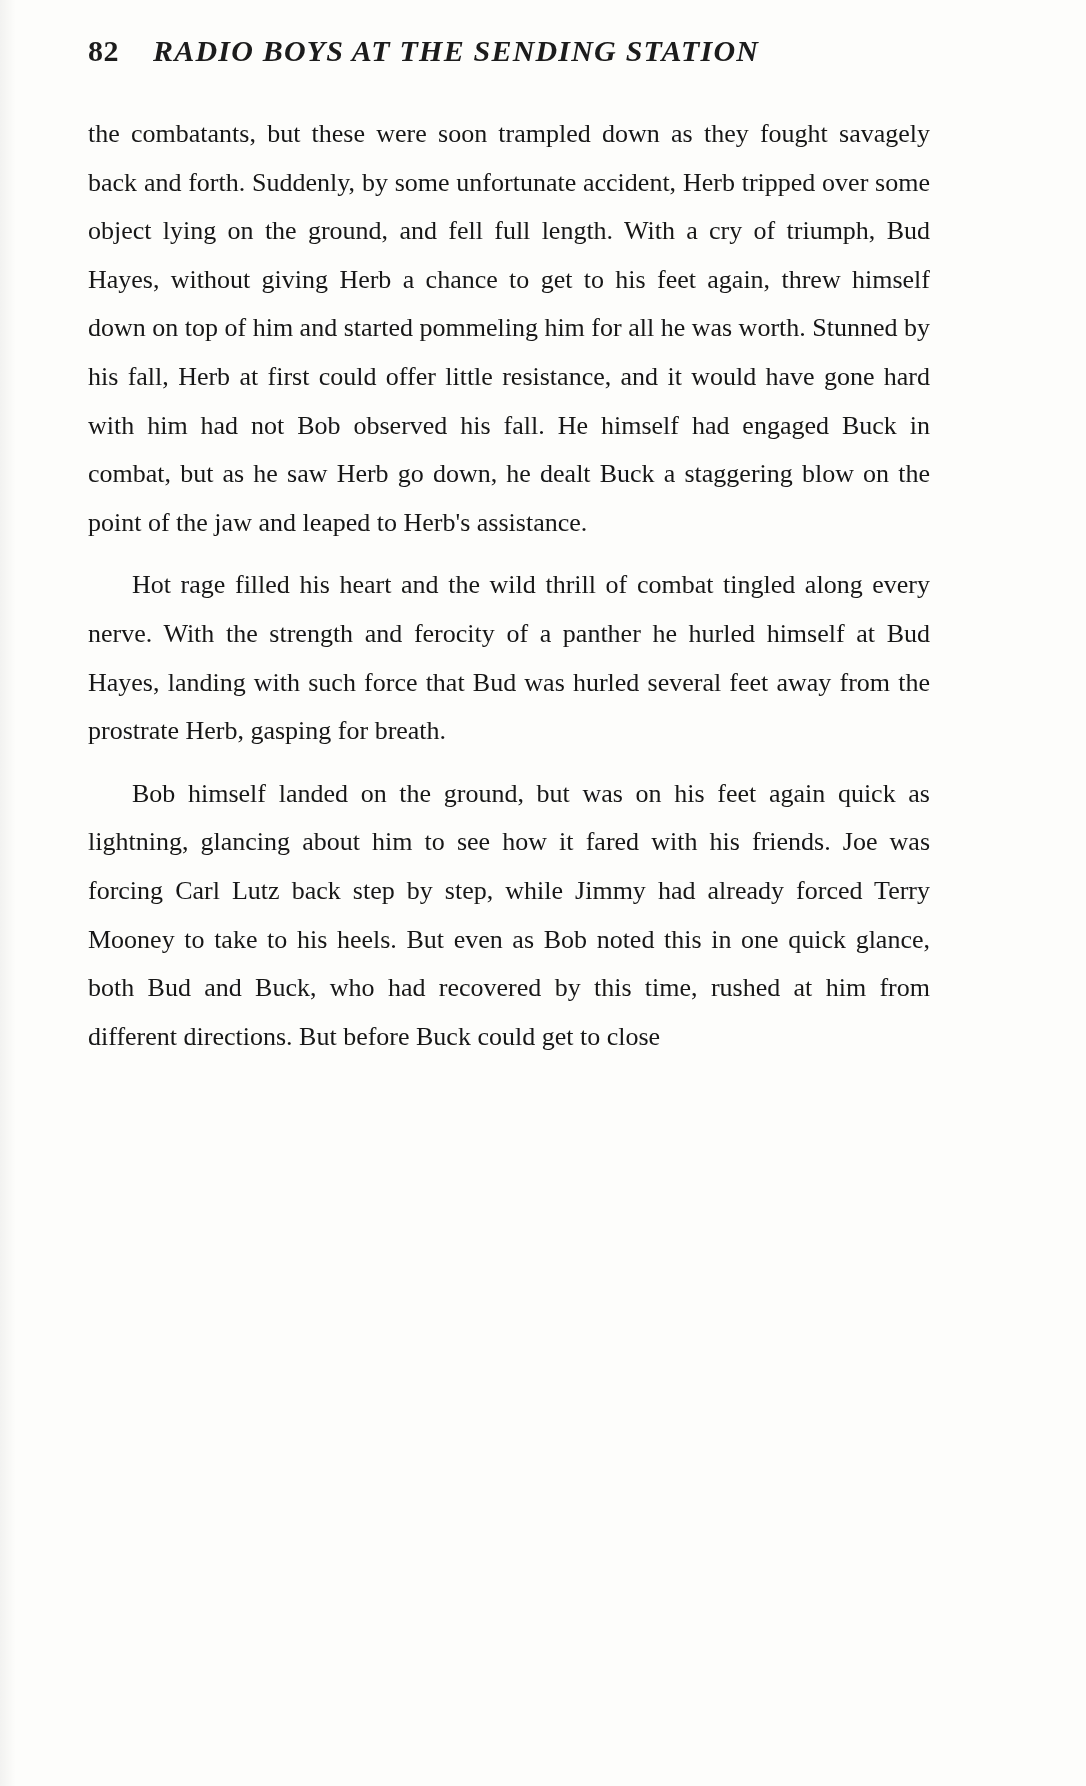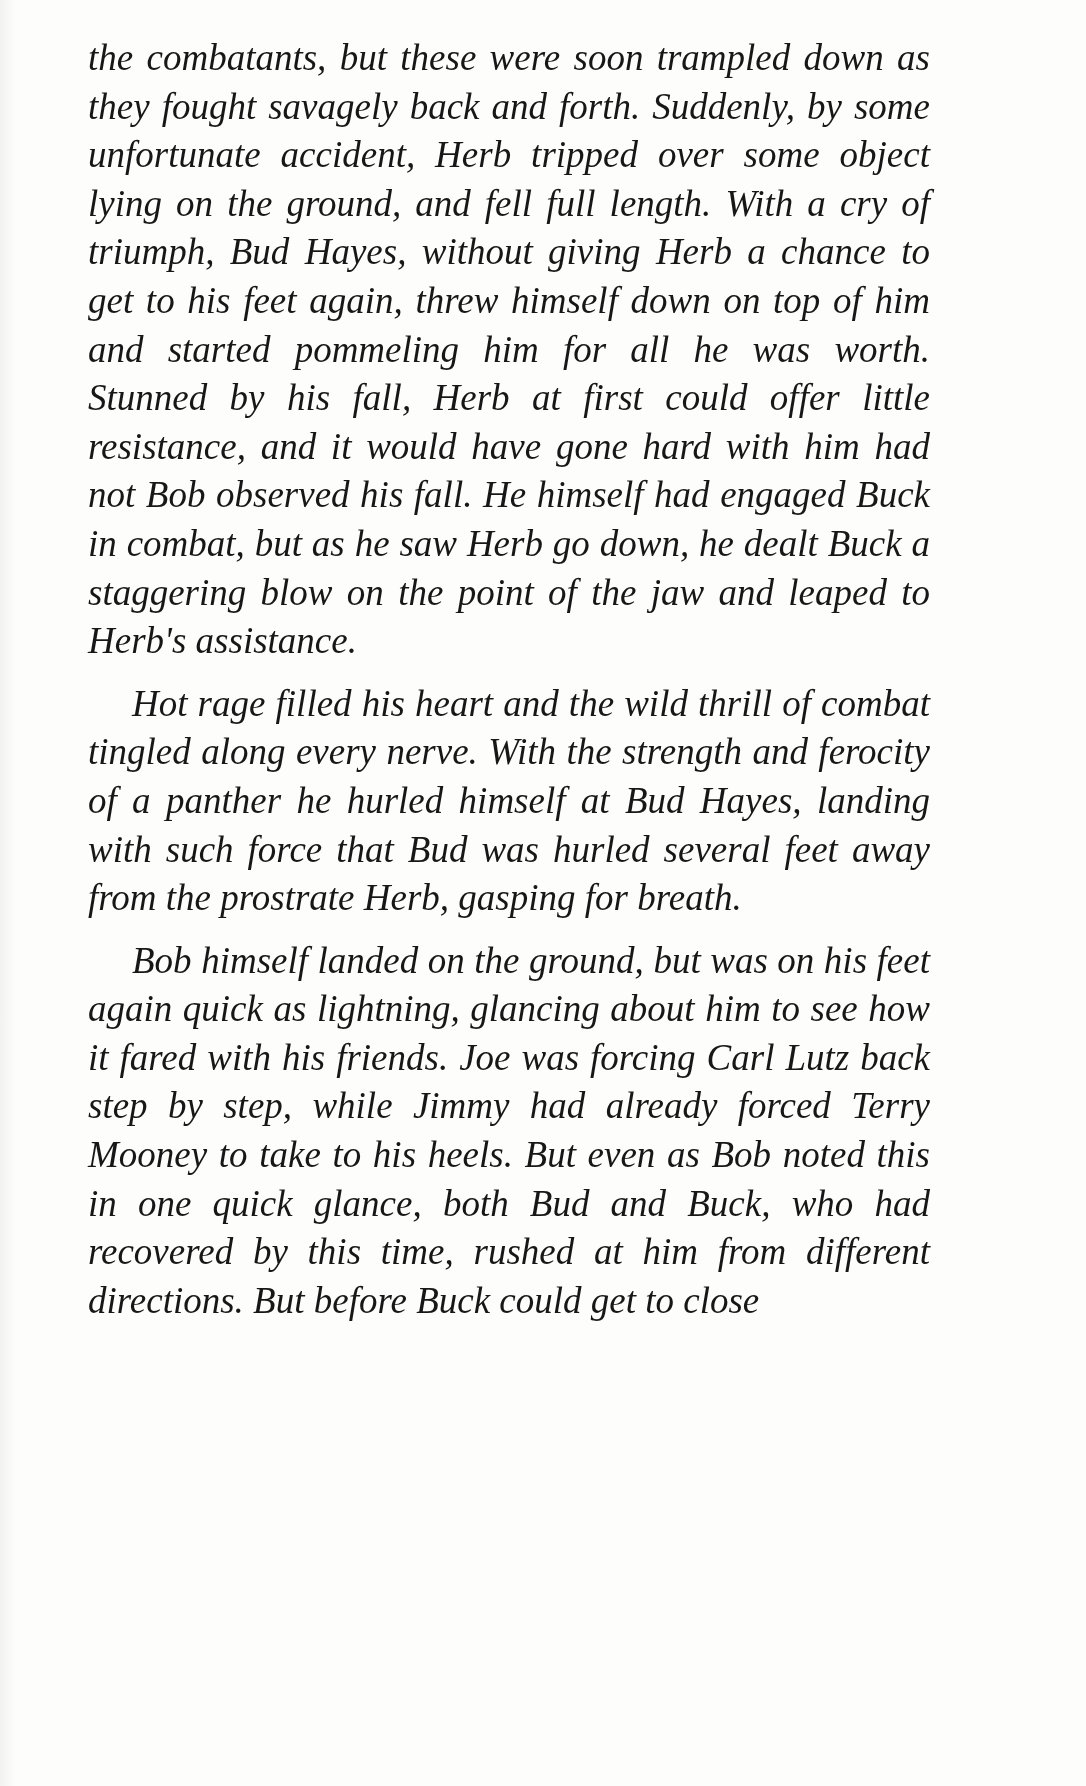--- a/index.html
+++ b/index.html
@@ -44,26 +44,25 @@
     color: #1c1c1c;
   }
   .head-title {
     font-size: 30px;
     font-style: italic;
     font-weight: 700;
     letter-spacing: 1.2px;
     color: #1c1c1c;
   }
   .body-text {
-    font-size: 37px;
+    font-size: 26px;
     line-height: 48.6px;
     text-align: justify;
     text-justify: inter-word;
     color: #171717;
-    font-style: italic;
   }
   .body-text p {
     margin: 0;
     text-indent: 0;
   }
   .body-text p.indent {
     text-indent: 44px;
   }
   .body-text p + p {
     margin-top: 14px;
@@ -83,20 +82,24 @@
   }
 </style>
 </head>
 <body>
 
 <div class="page">
   <div class="edge-shade"></div>
 
   <div class="page-inner">
 
+    <div class="running-head">
+      <span class="folio">82</span>
+      <span class="head-title">RADIO BOYS AT THE SENDING STATION</span>
+    </div>
 
     <div class="body-text">
       <p>the combatants, but these were soon trampled down as they fought savagely back and forth. Suddenly, by some unfortunate accident, Herb tripped over some object lying on the ground, and fell full length.  With a cry of triumph, Bud Hayes, without giving Herb a chance to get to his feet again, threw himself down on top of him and started pommeling him for all he was worth. Stunned by his fall, Herb at first could offer little resistance, and it would have gone hard with him had not Bob observed his fall.  He himself had engaged Buck in combat, but as he saw Herb go down, he dealt Buck a staggering blow on the point of the jaw and leaped to Herb's assistance.</p>
       <p class="indent">Hot rage filled his heart and the wild thrill of combat tingled along every nerve.  With the strength and ferocity of a panther he hurled himself at Bud Hayes, landing with such force that Bud was hurled several feet away from the prostrate Herb, gasping for breath.</p>
       <p class="indent">Bob himself landed on the ground, but was on his feet again quick as lightning, glancing about him to see how it fared with his friends.  Joe was forcing Carl Lutz back step by step, while Jimmy had already forced Terry Mooney to take to his heels.  But even as Bob noted this in one quick glance, both Bud and Buck, who had recovered by this time, rushed at him from different directions.  But before Buck could get to close</p>
     </div>
 
   </div>
 </div>
 

